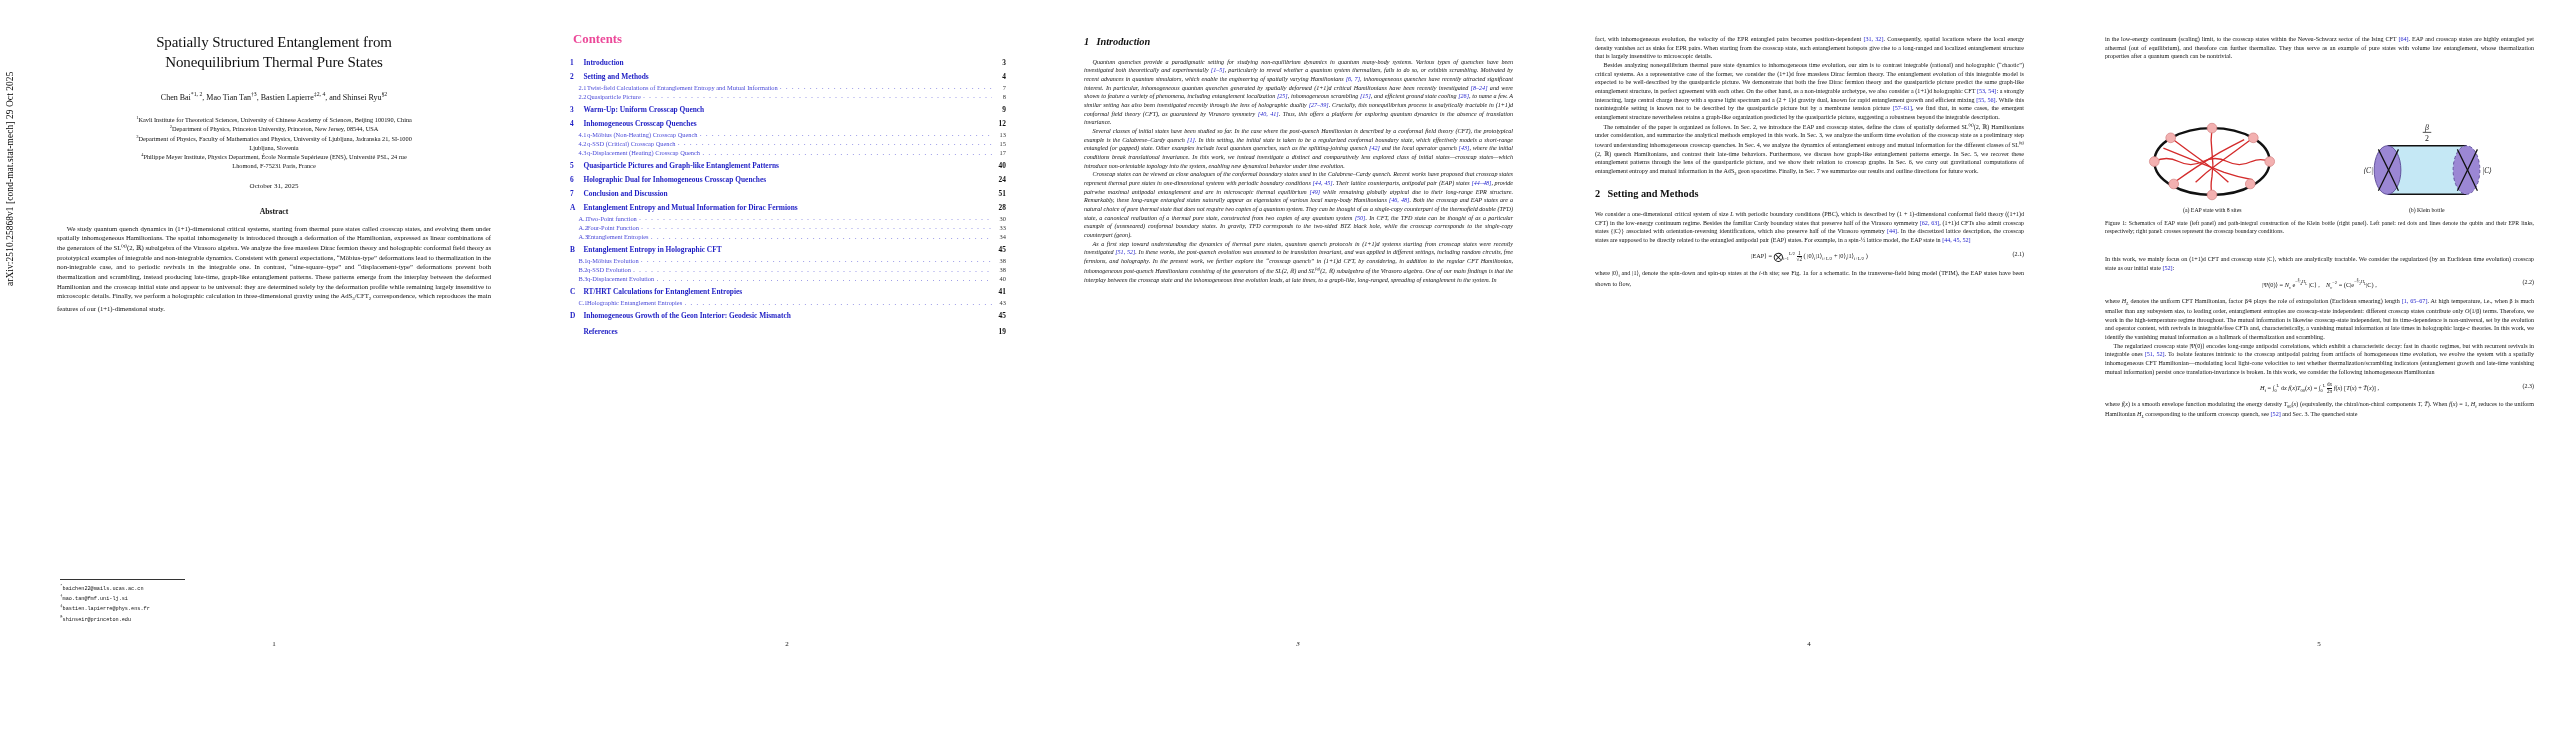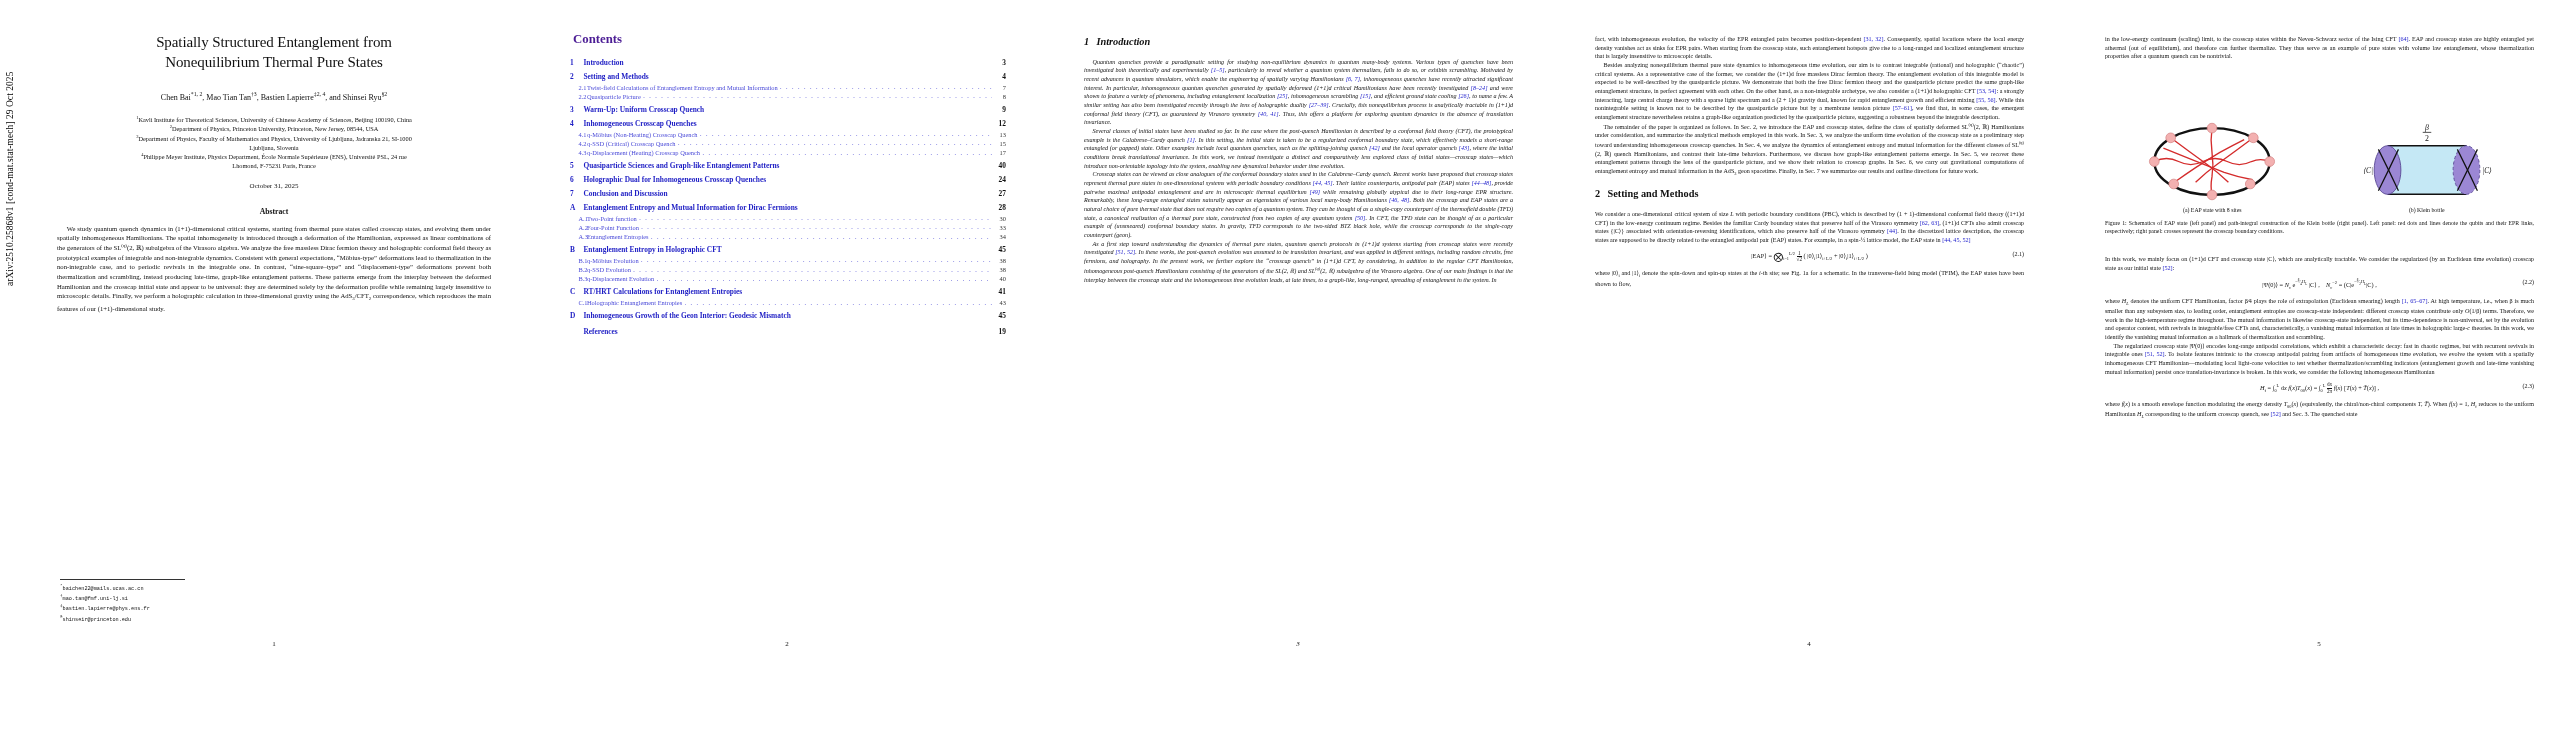--- a/index.html
+++ b/index.html
@@ -116,21 +116,21 @@
     color: #111;
     white-space: nowrap;
   }
   .fn-line sup { font-size: 4.3px; }
 
   
   .toc-title {
     margin: 32px 0 0 38px;
     font-size: 12.8px;
     font-weight: bold;
-    color: #4c1d95;
+    color: #ec4899;
   }
   .toc {
     margin: 11px 33px 0 35px;
   }
   .toc-row {
     display: flex;
     align-items: baseline;
     font-size: 6.9px;
     color: #1d1dc4;
     margin-bottom: 2.6px;
@@ -353,35 +353,35 @@
           <span class="toc-page">15</span>
         </div>
         <div class="toc-row lvl2">
           <span class="toc-num">4.3</span>
           <span class="toc-label">q-Displacement (Heating) Crosscap Quench</span>
           <span class="toc-dots">. . . . . . . . . . . . . . . . . . . . . . . . . . . . . . . . . . . . . . . . . . . . . . . . . . . . . . . . . . . . . . . . . . . . . . . . . . . . . . . . . . . . . . . . . . </span>
           <span class="toc-page">17</span>
         </div>
         <div class="toc-row lvl1">
           <span class="toc-num">5</span>
-          <span class="toc-label">Quasiparticle Sciences and Graph-like Entanglement Patterns</span>
+          <span class="toc-label">Quasiparticle Pictures and Graph-like Entanglement Patterns</span>
           <span class="toc-dots">. . . . . . . . . . . . . . . . . . . . . . . . . . . . . . . . . . . . . . . . . . . . . . . . . . . . . . . . . . . . . . . . . . . . . . . . . . . . . . . . . . . . . . . . . . </span>
           <span class="toc-page">40</span>
         </div>
         <div class="toc-row lvl1">
           <span class="toc-num">6</span>
           <span class="toc-label">Holographic Dual for Inhomogeneous Crosscap Quenches</span>
           <span class="toc-dots">. . . . . . . . . . . . . . . . . . . . . . . . . . . . . . . . . . . . . . . . . . . . . . . . . . . . . . . . . . . . . . . . . . . . . . . . . . . . . . . . . . . . . . . . . . </span>
           <span class="toc-page">24</span>
         </div>
         <div class="toc-row lvl1">
           <span class="toc-num">7</span>
           <span class="toc-label">Conclusion and Discussion</span>
           <span class="toc-dots">. . . . . . . . . . . . . . . . . . . . . . . . . . . . . . . . . . . . . . . . . . . . . . . . . . . . . . . . . . . . . . . . . . . . . . . . . . . . . . . . . . . . . . . . . . </span>
-          <span class="toc-page">27</span>
+          <span class="toc-page">51</span>
         </div>
         <div class="toc-row lvl1">
           <span class="toc-num">A</span>
           <span class="toc-label">Entanglement Entropy and Mutual Information for Dirac Fermions</span>
           <span class="toc-dots">. . . . . . . . . . . . . . . . . . . . . . . . . . . . . . . . . . . . . . . . . . . . . . . . . . . . . . . . . . . . . . . . . . . . . . . . . . . . . . . . . . . . . . . . . . </span>
           <span class="toc-page">28</span>
         </div>
         <div class="toc-row lvl2">
           <span class="toc-num">A.1</span>
           <span class="toc-label">Two-Point function</span>

